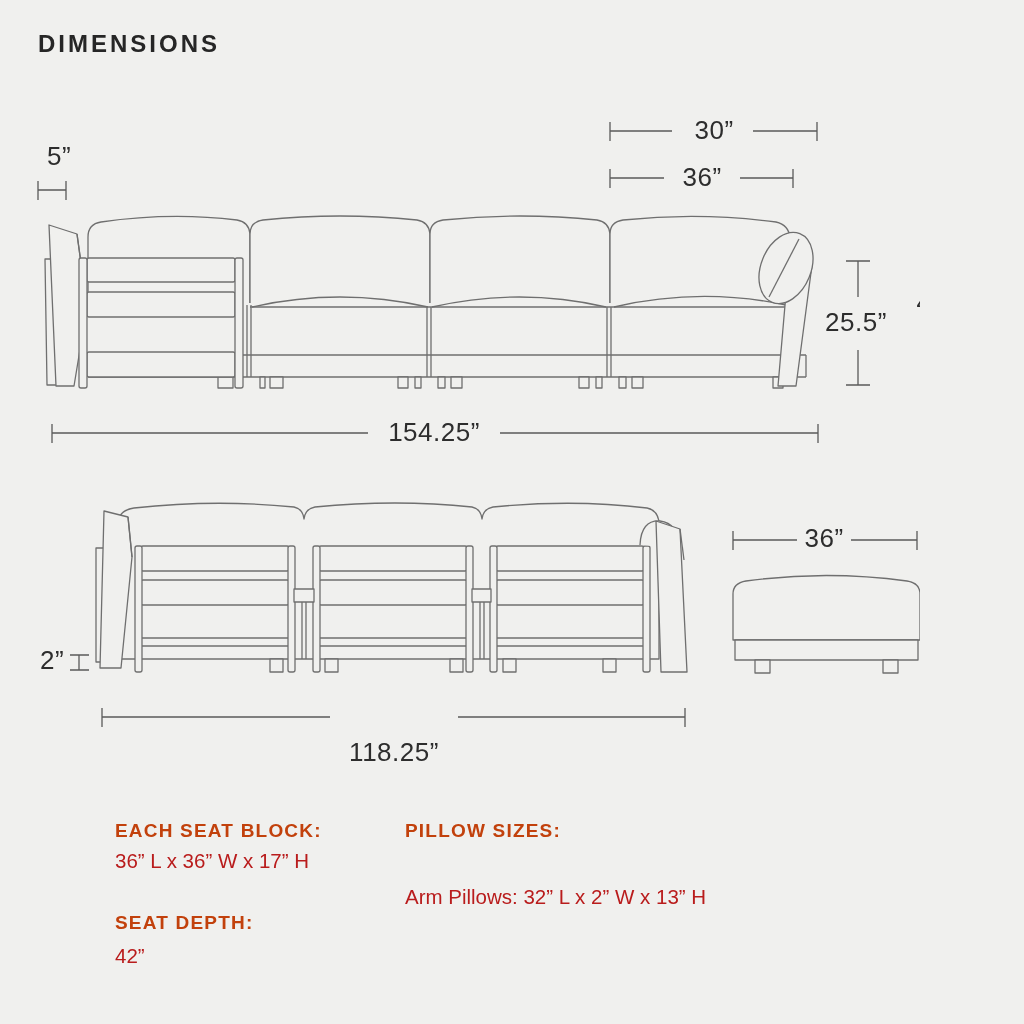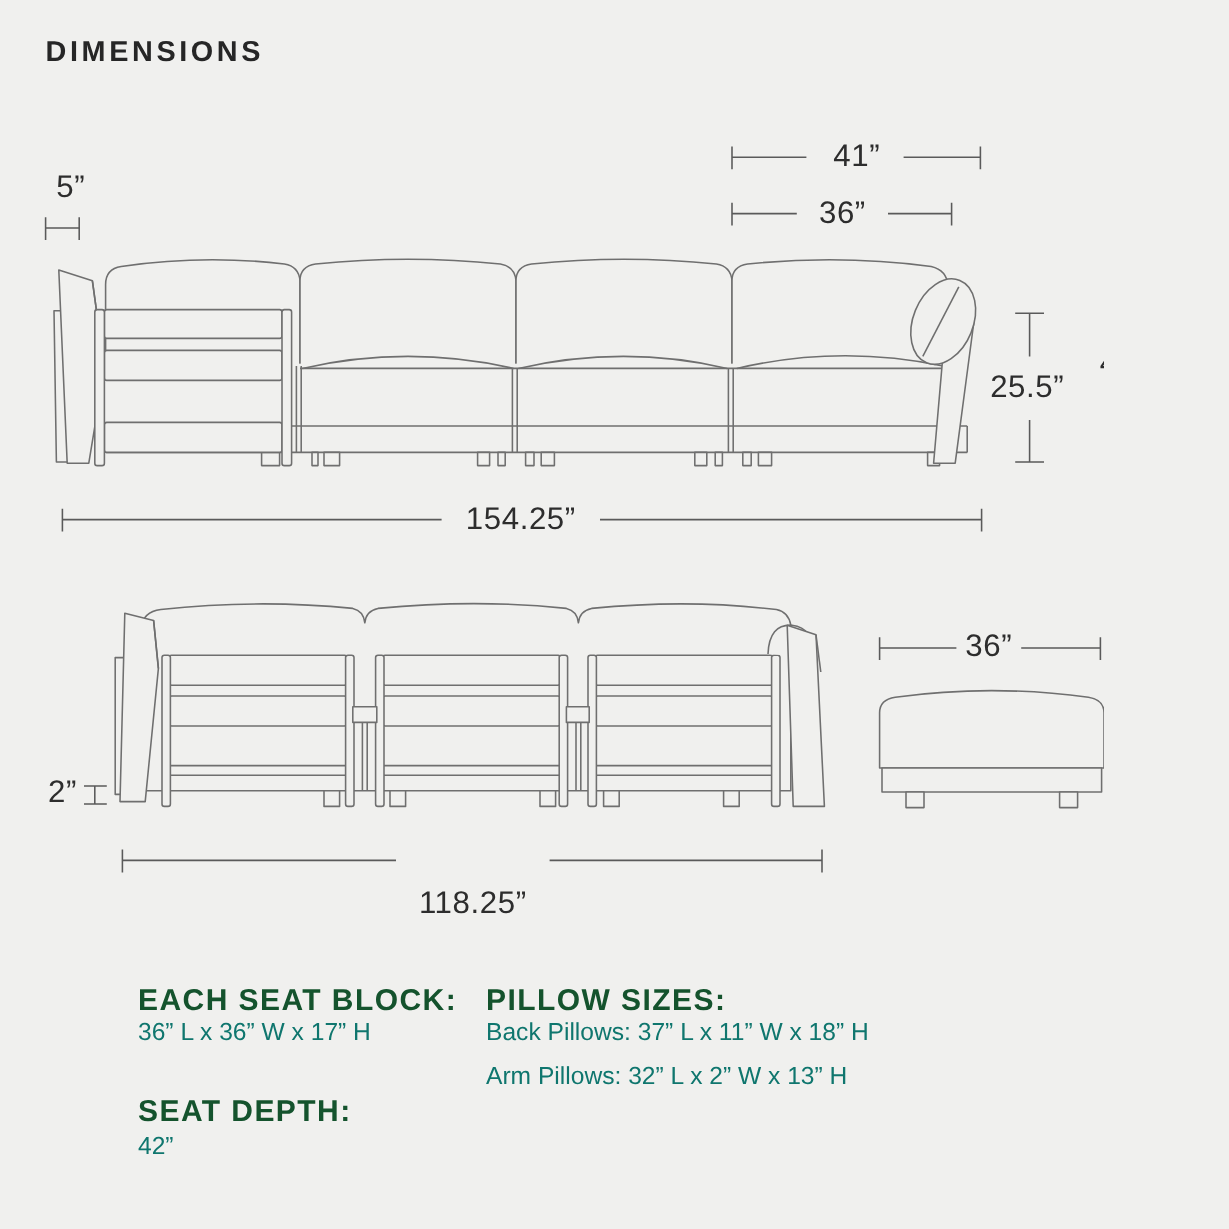--- a/index.html
+++ b/index.html
@@ -3,23 +3,23 @@
 <meta charset="utf-8">
 <style>
   html,body{margin:0;padding:0;background:#f0f0ee;}
   #canvas{position:relative;width:920px;height:1024px;background:#f0f0ee;
           font-family:"Liberation Sans",sans-serif;overflow:hidden;}
   #art{position:absolute;left:0;top:0;}
   .title{position:absolute;left:38px;top:30px;font-size:24px;font-weight:700;
          letter-spacing:3px;color:#262626;white-space:nowrap;}
   .dim-label{position:absolute;transform:translate(-50%,-50%);font-size:26px;
          color:#2d2d2d;white-space:nowrap;letter-spacing:0.5px;}
-  .spec-h{position:absolute;font-size:25px;font-weight:700;letter-spacing:1.2px;
-         color:#14532d;white-space:nowrap;}
-  .spec-v{position:absolute;font-size:20.5px;color:#0f766e;white-space:nowrap;}
+  .spec-h{position:absolute;font-size:19px;font-weight:700;letter-spacing:1.2px;
+         color:#c2410c;white-space:nowrap;}
+  .spec-v{position:absolute;font-size:20.5px;color:#b91c1c;white-space:nowrap;}
 </style>
 </head>
 <body>
 
 <div id="canvas">
 
   <svg id="art" width="1024" height="1024" viewBox="0 0 1024 1024">
 
     <g fill="#f0f0ee" stroke="#6f6f6f" stroke-width="1.3" stroke-linejoin="round">
 
@@ -132,31 +132,30 @@
       <path d="M70,655 H89 M70,670 H89 M79,655 V670"></path>
       <path d="M102,708 V727 M685,708 V727 M102,717 H330 M458,717 H685"></path>
       <path d="M733,531 V550 M917,531 V550 M733,540 H797 M851,540 H917"></path>
       <path d="M950,577 H974 M950,672 H974 M962,577 V608 M962,640 V672"></path>
     </g>
   </svg>
 
   <div class="title">DIMENSIONS</div>
 
   <div class="dim-label" style="left:59px;top:156px">5”</div>
-  <div class="dim-label" style="left:714px;top:130px">41”</div>
+  <div class="dim-label" style="left:714px;top:130px">30”</div>
   <div class="dim-label" style="left:702px;top:177px">36”</div>
   <div class="dim-label" style="left:856px;top:322px">25.5”</div>
   <div class="dim-label" style="left:936px;top:302px">45”</div>
   <div class="dim-label" style="left:434px;top:432px">154.25”</div>
   <div class="dim-label" style="left:52px;top:660px">2”</div>
   <div class="dim-label" style="left:394px;top:752px">118.25”</div>
   <div class="dim-label" style="left:824px;top:538px">36”</div>
   <div class="dim-label" style="left:961px;top:623px">17”</div>
 
   <div class="spec-h" style="left:115px;top:820px">EACH SEAT BLOCK:</div>
   <div class="spec-v" style="left:115px;top:849px">36” L x 36” W x 17” H</div>
   <div class="spec-h" style="left:115px;top:912px">SEAT DEPTH:</div>
   <div class="spec-v" style="left:115px;top:944px">42”</div>
 
   <div class="spec-h" style="left:405px;top:820px">PILLOW SIZES:</div>
-  <div class="spec-v" style="left:405px;top:849px">Back Pillows: 37” L x 11” W x 18” H</div>
   <div class="spec-v" style="left:405px;top:885px">Arm Pillows: 32” L x 2” W x 13” H</div>
 </div>
 
 </body></html>

